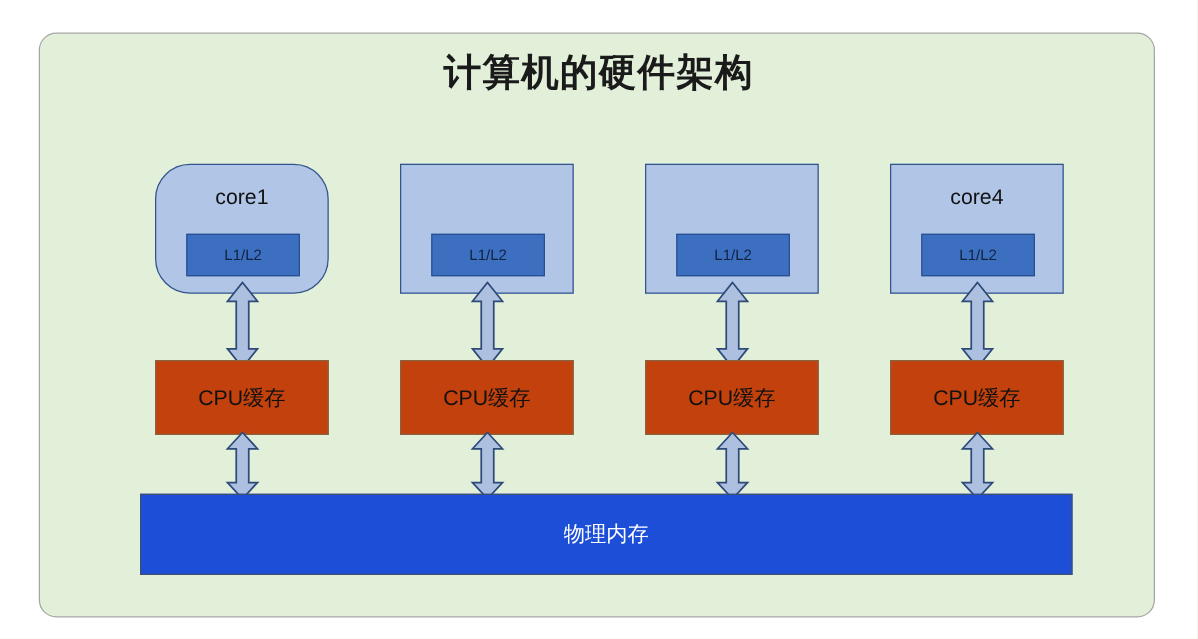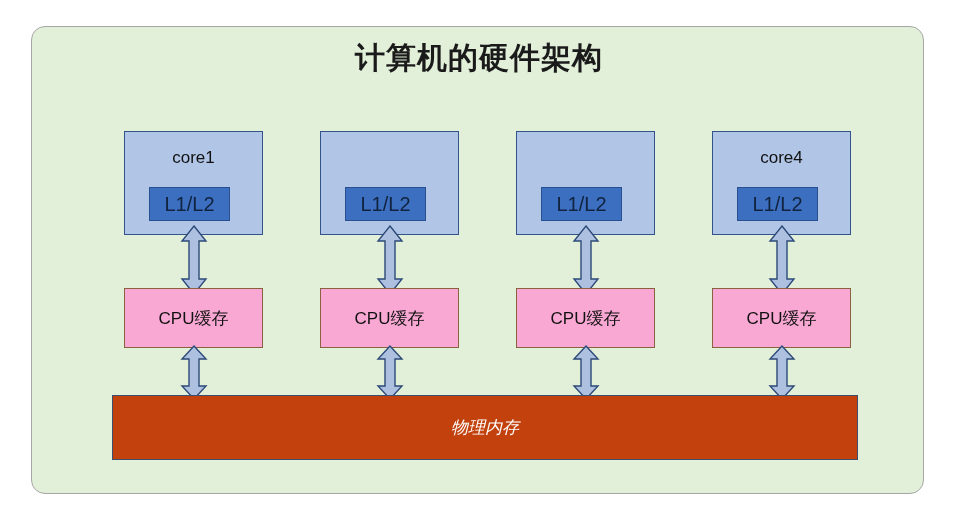--- a/index.html
+++ b/index.html
@@ -63,64 +63,63 @@
     left: 0;
     width: 100%;
     text-align: center;
     font-size: 17px;
     color: #111111;
   }
   .cache-inner {
     position: absolute;
     left: 24px;
     top: 55px;
-    width: 81px;
+    width: 91px;
     height: 34px;
     background: #3d6fc0;
     border: 1px solid #2a4f8f;
     box-sizing: border-box;
     display: flex;
     align-items: center;
     justify-content: center;
-    font-size: 20px;
+    font-size: 12px;
     color: #10233f;
   }
 
   
   .cpucache-box {
     position: absolute;
     top: 288px;
     width: 139px;
     height: 60px;
-    background: #f9a8d4;
+    background: #c2410c;
     border: 1px solid #8a6240;
     box-sizing: border-box;
     display: flex;
     align-items: center;
     justify-content: center;
     font-size: 17px;
     color: #111111;
   }
 
   
   .memory-bar {
     position: absolute;
     left: 112px;
     top: 395px;
     width: 746px;
     height: 65px;
-    background: #c2410c;
+    background: #1d4ed8;
     border: 1px solid #3e4f6e;
     box-sizing: border-box;
     display: flex;
     align-items: center;
     justify-content: center;
     font-size: 17px;
     color: #ffffff;
-    font-style: italic;
   }
 
   
   .arrow {
     position: absolute;
     width: 28px;
   }
   .arrow svg {
     display: block;
     width: 100%;
@@ -131,21 +130,21 @@
 </style>
 </head>
 <body>
 
 <div id="stage">
 
   <div class="panel"></div>
 
   <div class="title">计算机的硬件架构</div>
 
-  <div class="core-box" style="left:124px;">
+  <div class="core-box" style="left:124px;border-radius:28px;">
     <div class="core-label">core1</div>
     <div class="cache-inner">L1/L2</div>
   </div>
 
   <div class="core-box" style="left:320px;">
     <div class="cache-inner">L1/L2</div>
   </div>
 
   <div class="core-box" style="left:516px;">
     <div class="cache-inner">L1/L2</div>

